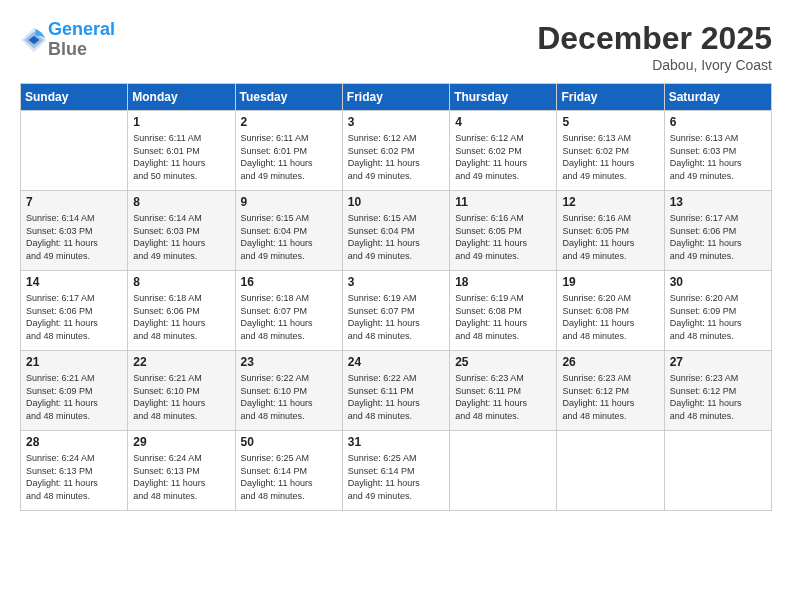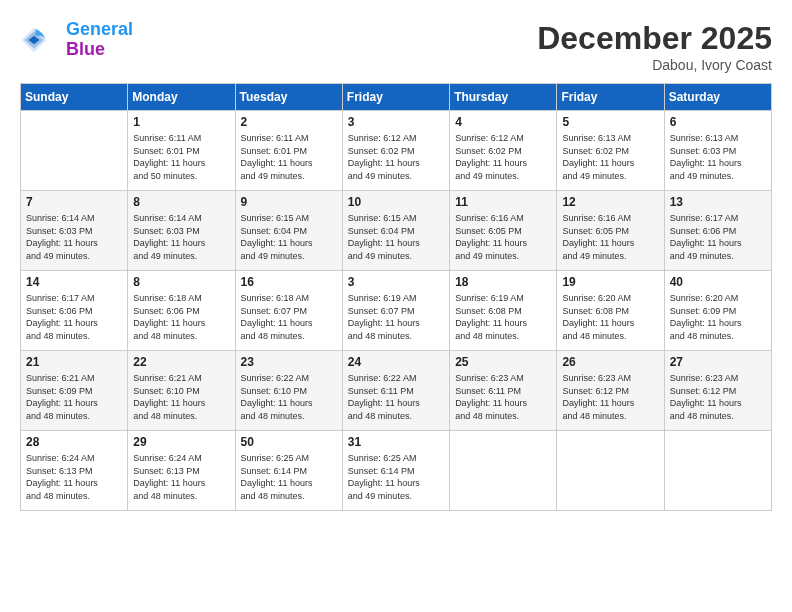--- a/index.html
+++ b/index.html
@@ -12,21 +12,21 @@
     }
     .header {
       display: flex;
       justify-content: space-between;
       align-items: flex-start;
       margin-bottom: 10px;
     }
     .logo {
       display: flex;
       align-items: center;
-      gap: 18px;
+      gap: 0;
     }
     .logo-text {
       font-size: 18px;
       font-weight: bold;
       color: #1a1a1a;
       line-height: 1.1;
     }
     .logo-text span {
       color: #2196F3;
     }
@@ -94,21 +94,21 @@
 <div class="header">
   <div class="logo">
     <svg class="logo-icon" viewBox="0 0 40 40">
       <polygon points="20,2 38,20 20,38 2,20" fill="#1565C0" opacity="0.15"></polygon>
       <polygon points="20,8 34,20 20,32 6,20" fill="#1565C0" opacity="0.3"></polygon>
       <polygon points="20,14 28,20 20,26 12,20" fill="#1565C0"></polygon>
       <path d="M22,4 Q32,8 36,18 Q30,12 22,14 Z" fill="#42A5F5"></path>
     </svg>
     <div class="logo-text">
       <div><span>General</span></div>
-      <div><span style="color:#a21caf">Blue</span></div>
+      <div><span style="color:#737373">Blue</span></div>
     </div>
   </div>
   <div class="title-block">
     <div class="month-title">December 2025</div>
     <div class="subtitle">Dabou, Ivory Coast</div>
   </div>
 </div>
 
 <table>
   <thead>
@@ -256,21 +256,21 @@
 and 48 minutes.</div>
         </td>
         <td>
           <div class="day-num">19</div>
           <div class="day-info" style="white-space: pre-line;">Sunrise: 6:20 AM
 Sunset: 6:08 PM
 Daylight: 11 hours
 and 48 minutes.</div>
         </td>
         <td>
-          <div class="day-num">40</div>
+          <div class="day-num">30</div>
           <div class="day-info" style="white-space: pre-line;">Sunrise: 6:20 AM
 Sunset: 6:09 PM
 Daylight: 11 hours
 and 48 minutes.</div>
         </td>
       </tr>
       <tr>
         <td>
           <div class="day-num">21</div>
           <div class="day-info" style="white-space: pre-line;">Sunrise: 6:21 AM

